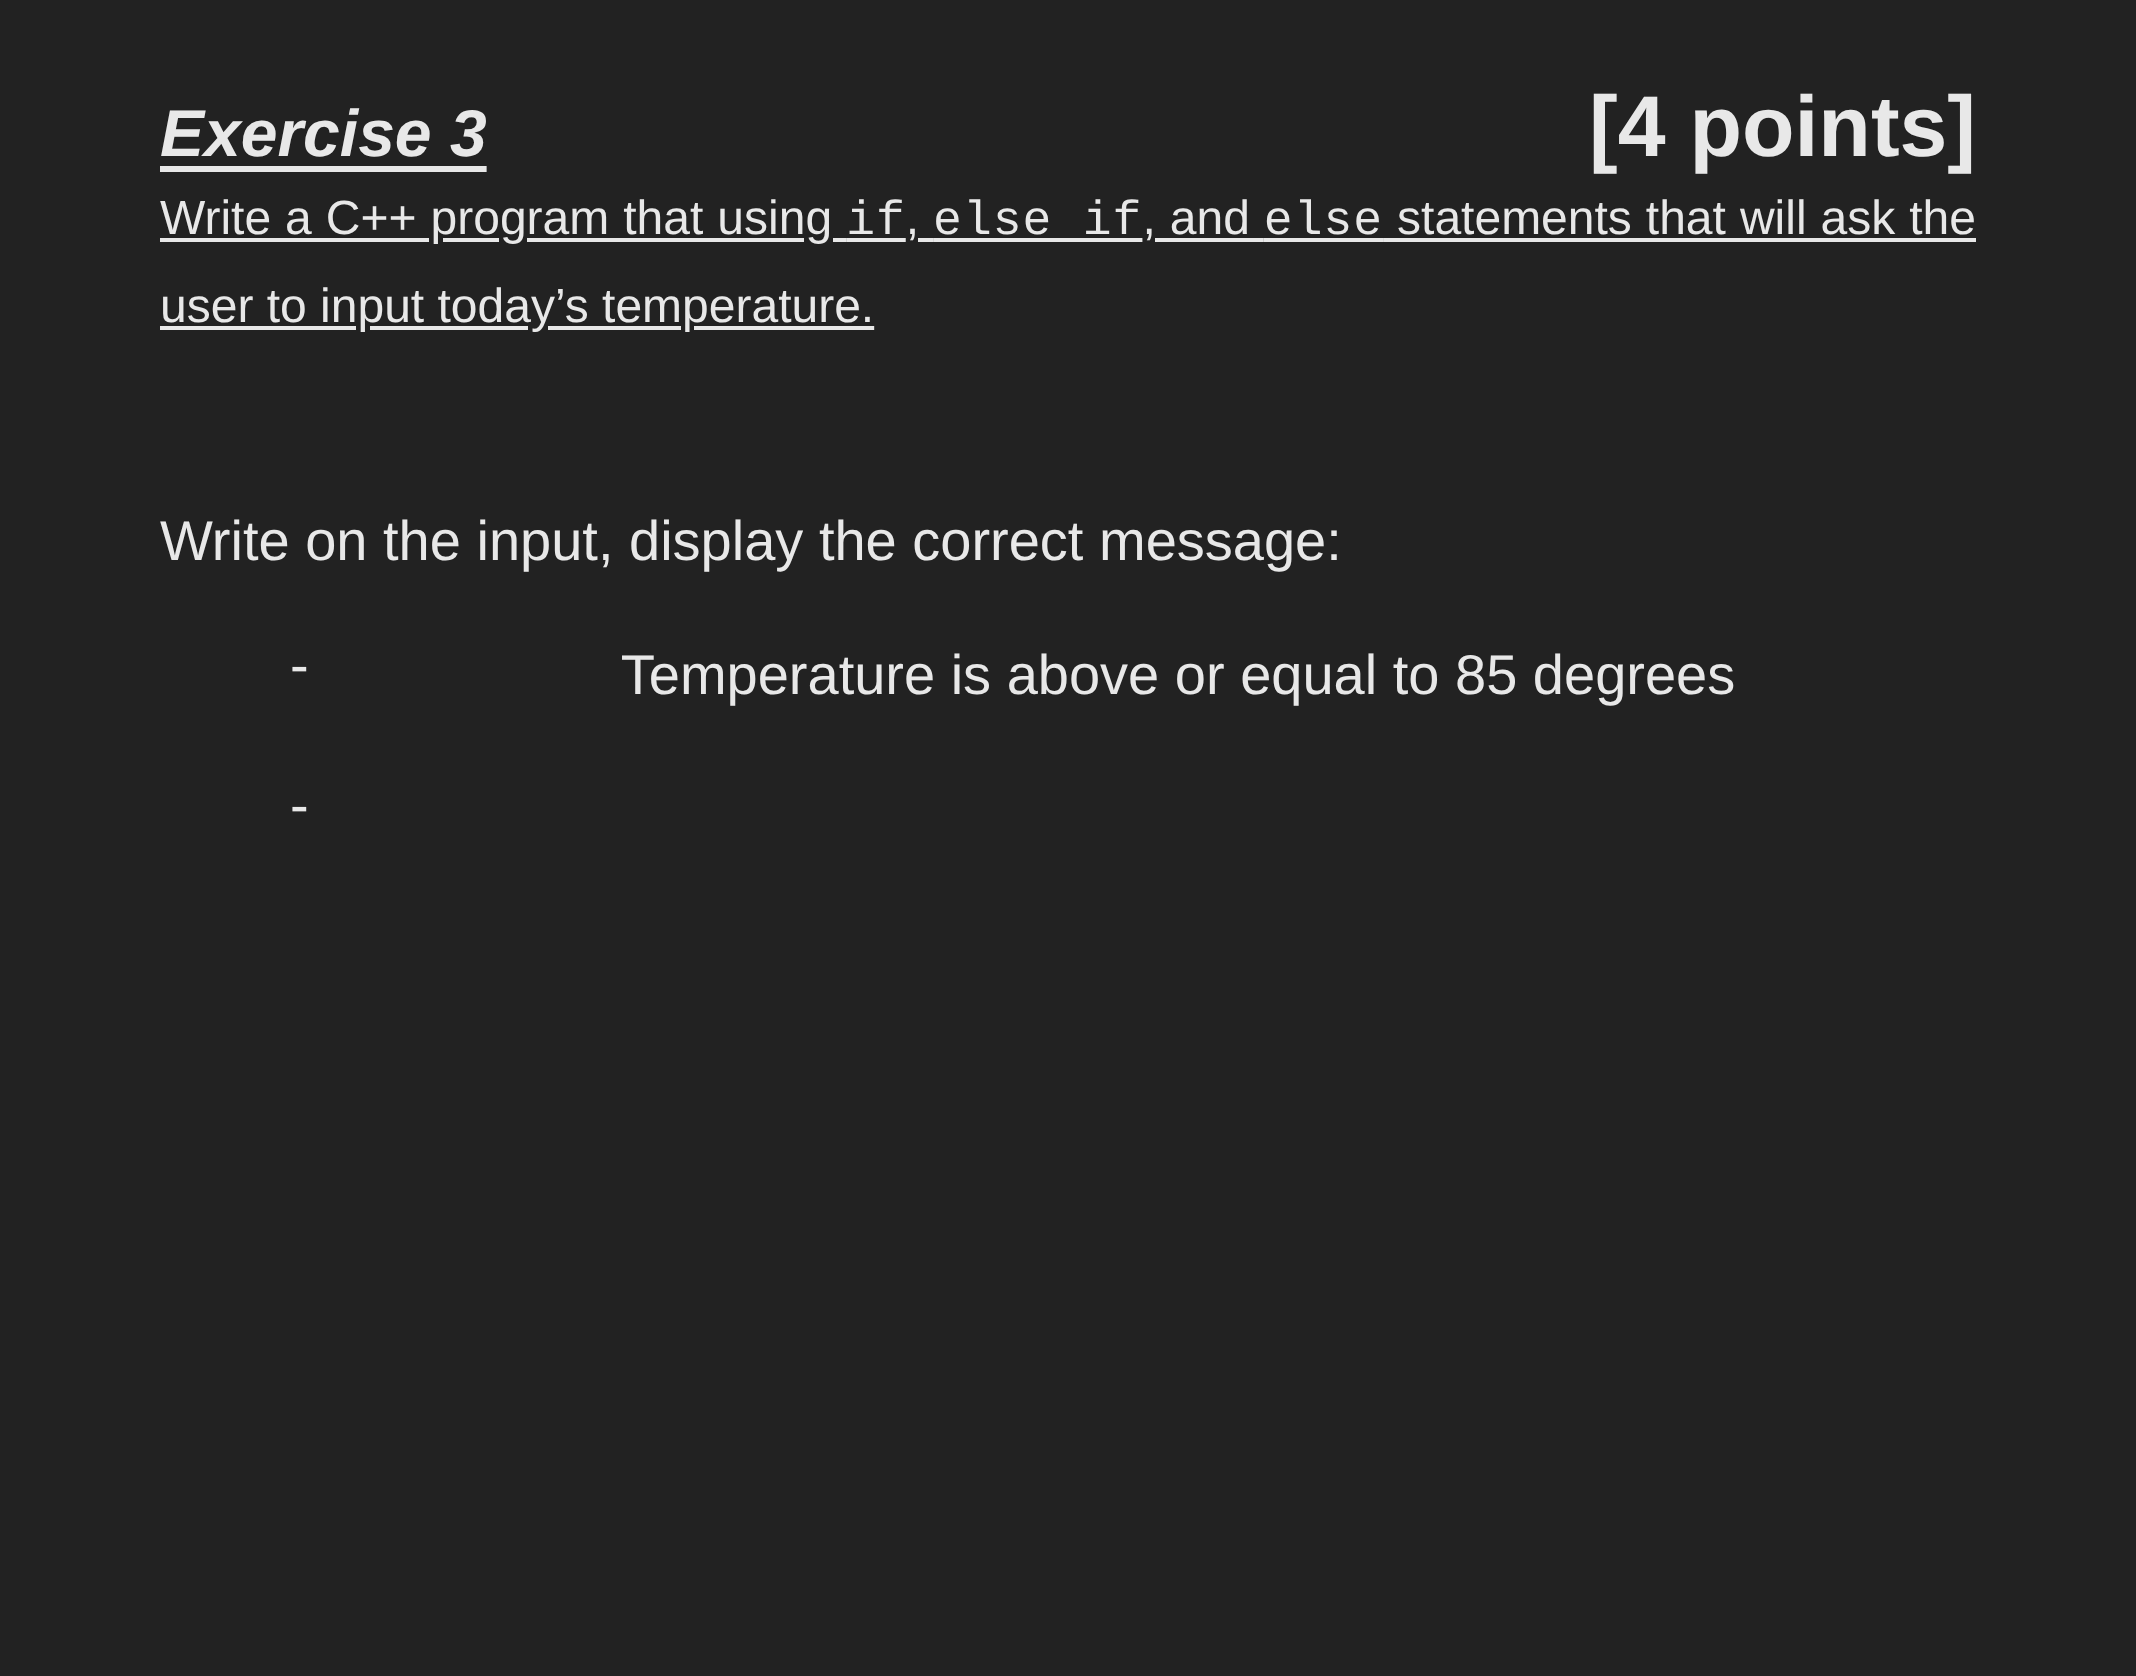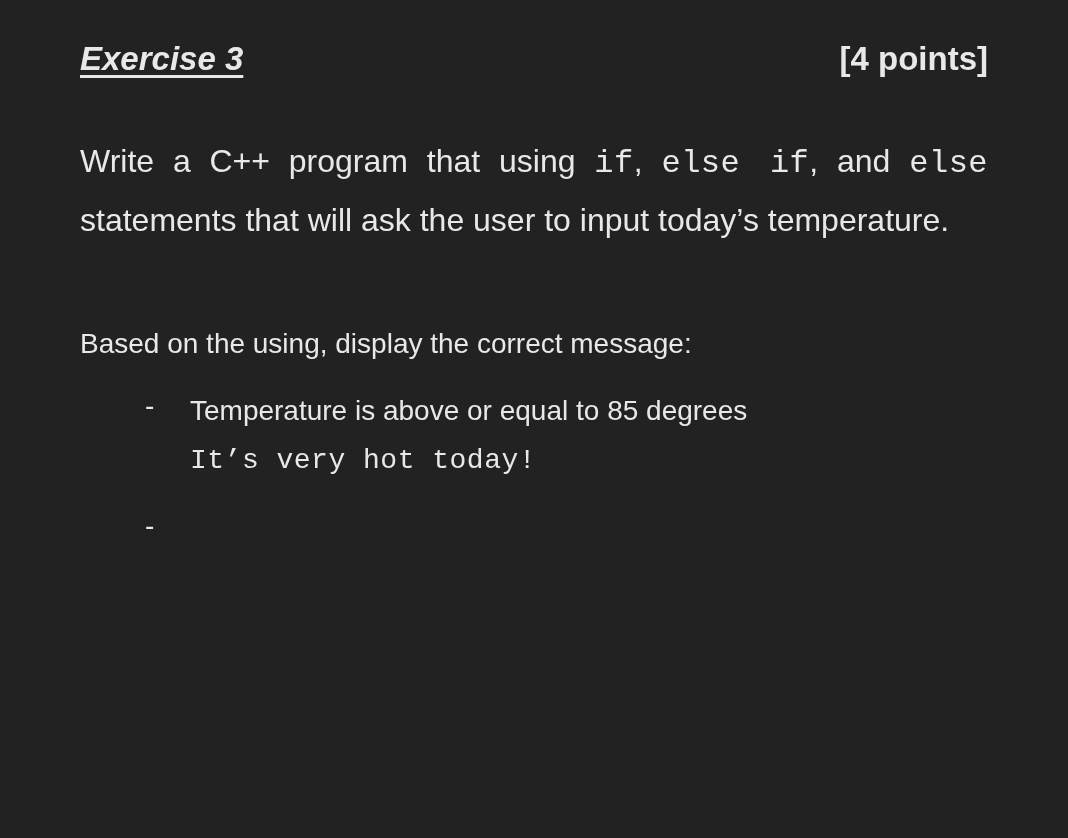--- a/index.html
+++ b/index.html
@@ -12,50 +12,51 @@
       color: #e8e8e8;
       font-family: Arial, Helvetica, sans-serif;
       width: 1068px;
       height: 838px;
       padding: 40px 80px 50px 80px;
     }
     .header-row {
       display: flex;
       justify-content: space-between;
       align-items: baseline;
-      margin-bottom: 55px;
     }
     .exercise-title {
       font-size: 33px;
       font-weight: bold;
       font-style: italic;
       text-decoration: underline;
       text-underline-offset: 5px;
     }
     .points-label {
-      font-size: 33px;
+      font-size: 43px;
       font-weight: bold;
     }
     .description-paragraph {
-      font-size: 32px;
+      font-size: 24px;
       line-height: 1.75;
       text-align: justify;
       margin-bottom: 80px;
+      text-decoration: underline;
     }
     .mono {
       font-family: "Courier New", Courier, monospace;
       letter-spacing: 0.5px;
     }
     .subheading {
       font-size: 28px;
       margin-bottom: 30px;
     }
     .condition-list {
       list-style: none;
       padding-left: 65px;
+      text-align: center;
     }
     .condition-item {
       position: relative;
       padding-left: 45px;
       margin-bottom: 28px;
     }
     .condition-item::before {
       content: "-";
       position: absolute;
       left: 0;
@@ -79,22 +80,21 @@
 
 <div class="header-row">
   <span class="exercise-title">Exercise 3</span>
   <span class="points-label">[4 points]</span>
 </div>
 
 <p class="description-paragraph">
   <span>Write a C++ program that using </span><span class="mono">if</span><span>, </span><span class="mono">else if</span><span>, and </span><span class="mono">else</span><span> statements that will ask the user to input today’s temperature.</span>
 </p>
 
-<p class="subheading">Based on the using, display the correct message:</p>
+<p class="subheading">Write on the input, display the correct message:</p>
 
 <ul class="condition-list">
   <li class="condition-item">
     <div class="condition-text">Temperature is above or equal to 85 degrees</div>
-    <div class="output-line"><span>It’s very hot today!</span><span style="font-family: Arial, Helvetica, sans-serif;"></span></div>
   </li>
   <li class="condition-item">
   </li>
 </ul>
 
 </body></html>

